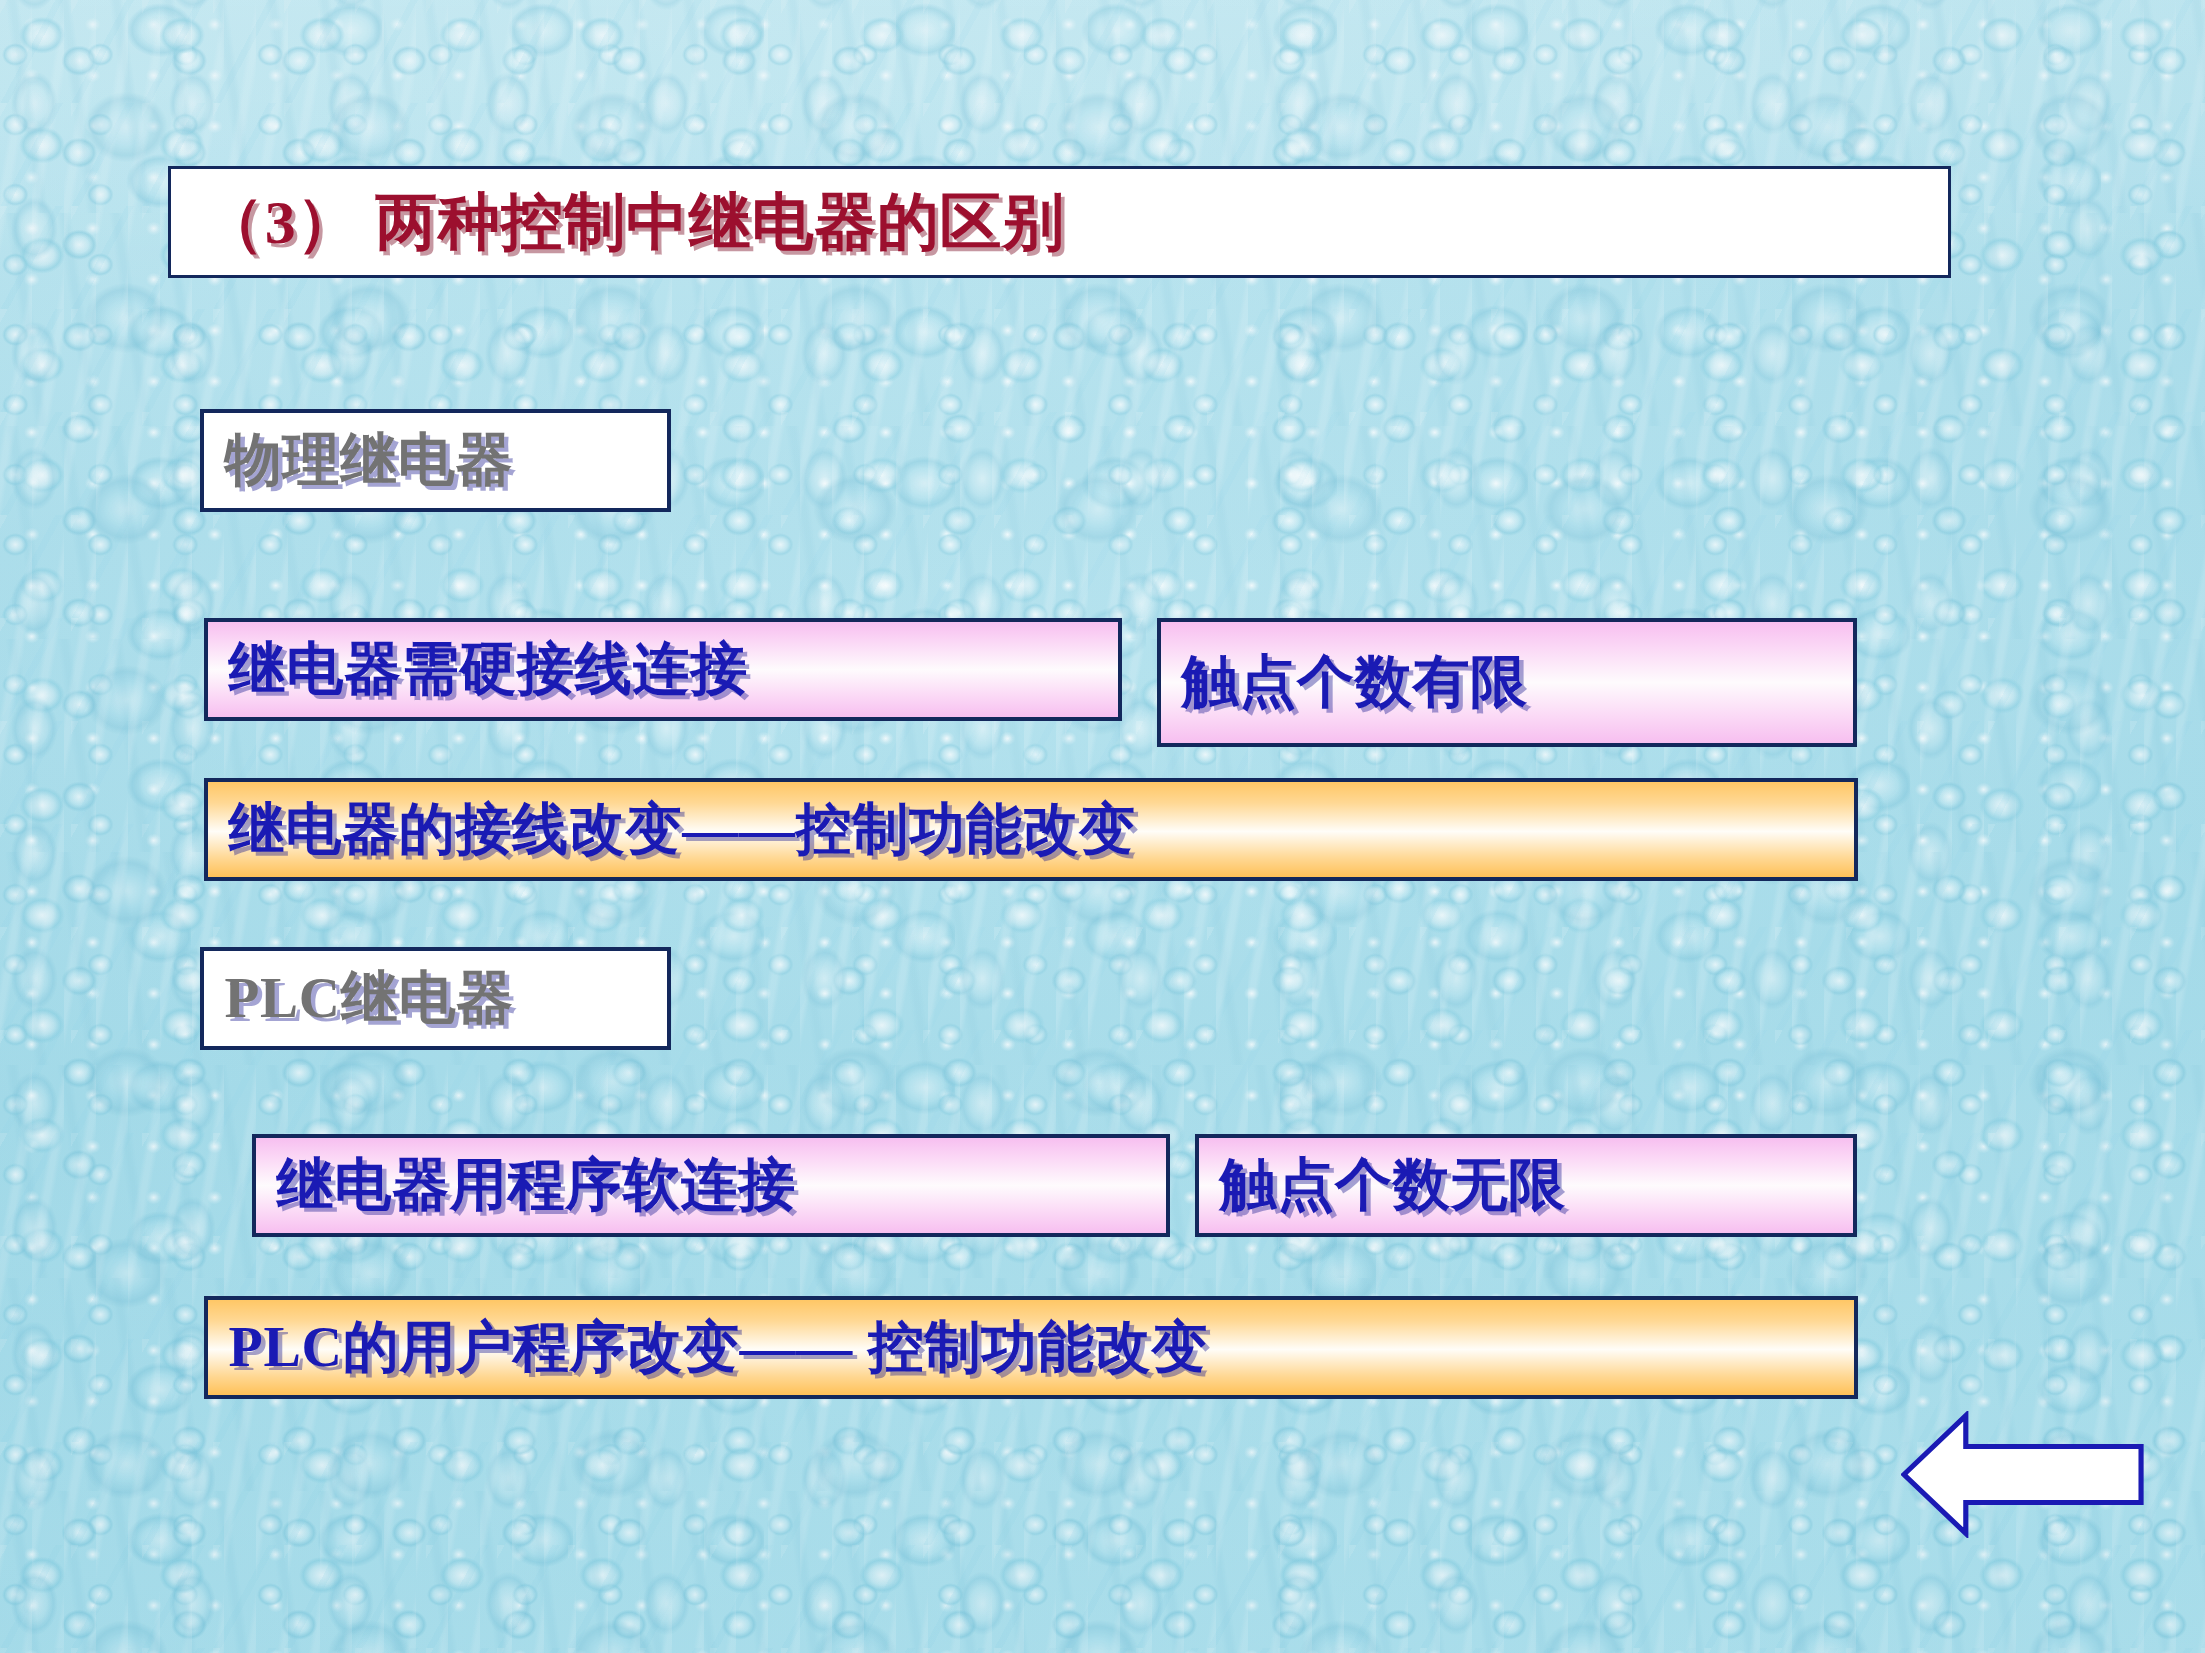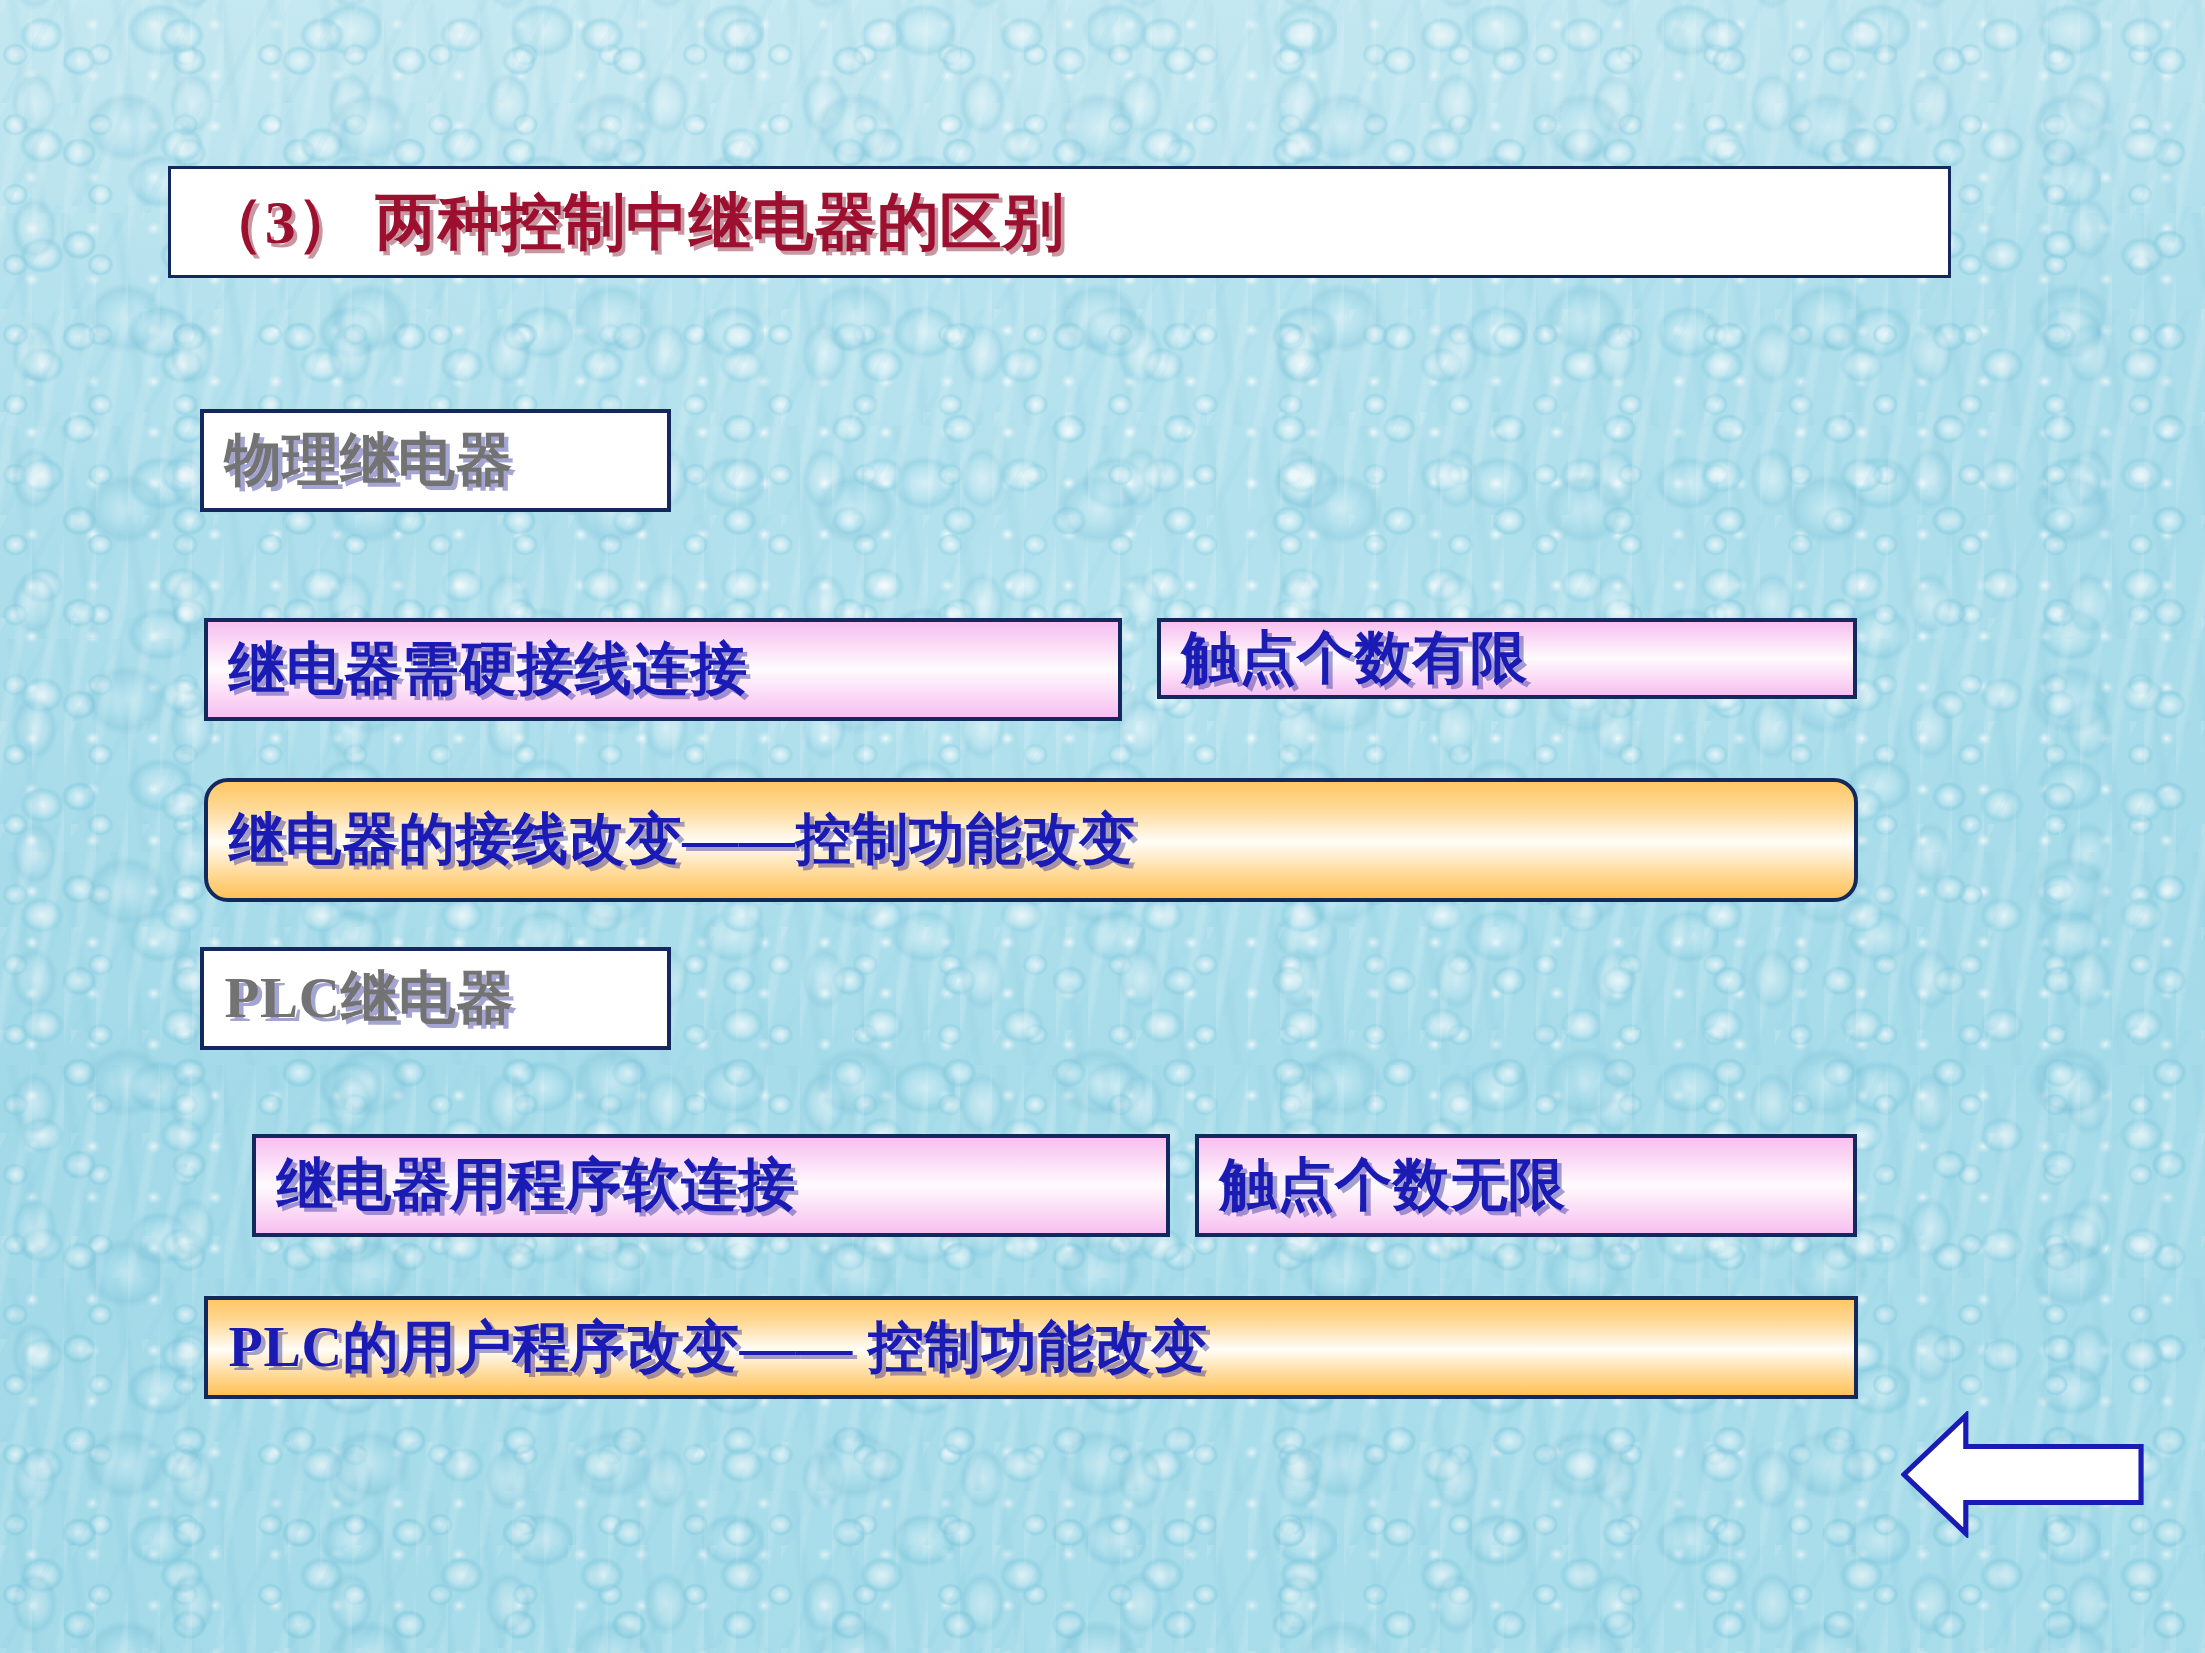--- a/index.html
+++ b/index.html
@@ -133,35 +133,35 @@
   .pink-box {
     background: linear-gradient(180deg,
       #f7bff0 0%, #fbd9f6 22%, #fefbfd 50%, #fbd9f6 78%, #f7bff0 100%);
   }
   .pink-box .txt {
     color: #1a1ab4;
     font-size: 57px;
     text-shadow: 4.4px 4.4px 0 rgba(16,16,140,0.38);
   }
   #pink-hardwire   { left: 204px;  top: 618px;  width: 918px; height: 103px; }
-  #pink-limited    { left: 1157px; top: 618px;  width: 700px;  height: 81px; }
+  #pink-limited    { left: 1157px; top: 618px;  width: 700px;  height: 129px; }
   #pink-software   { left: 204px;  top: 1134px; width: 918px; height: 103px; margin-left: 48px; }
   #pink-unlimited  { left: 1195px; top: 1134px; width: 662px;  height: 103px; }
 
   
   .orange-box {
     background: linear-gradient(180deg,
       #ffc766 0%, #ffd894 22%, #fffdf8 52%, #ffd894 80%, #ffc158 100%);
   }
   .orange-box .txt {
     color: #1a1ab4;
     font-size: 56px;
     text-shadow: 4.4px 4.4px 0 rgba(16,16,140,0.38);
   }
-  #orange-wiring { left: 204px; top: 778px; width: 1654px; height: 124px; border-radius: 24px; }
+  #orange-wiring { left: 204px; top: 778px; width: 1654px; height: 103px; }
   #orange-program { left: 204px; top: 1296px; width: 1654px; height: 103px; }
 
   
   #back-arrow {
     position: absolute;
     left: 1901px; top: 1411px;
     width: 243px; height: 127px;
   }
 
   

